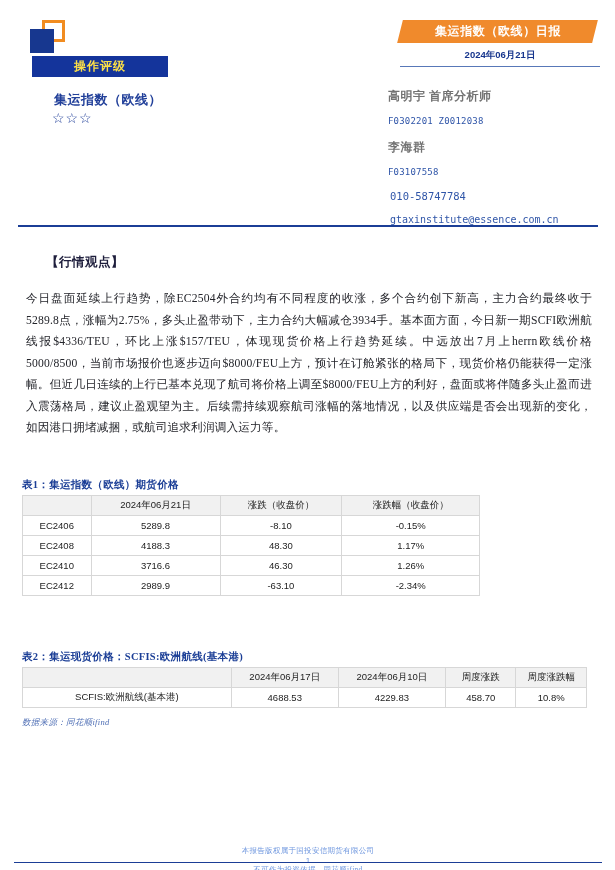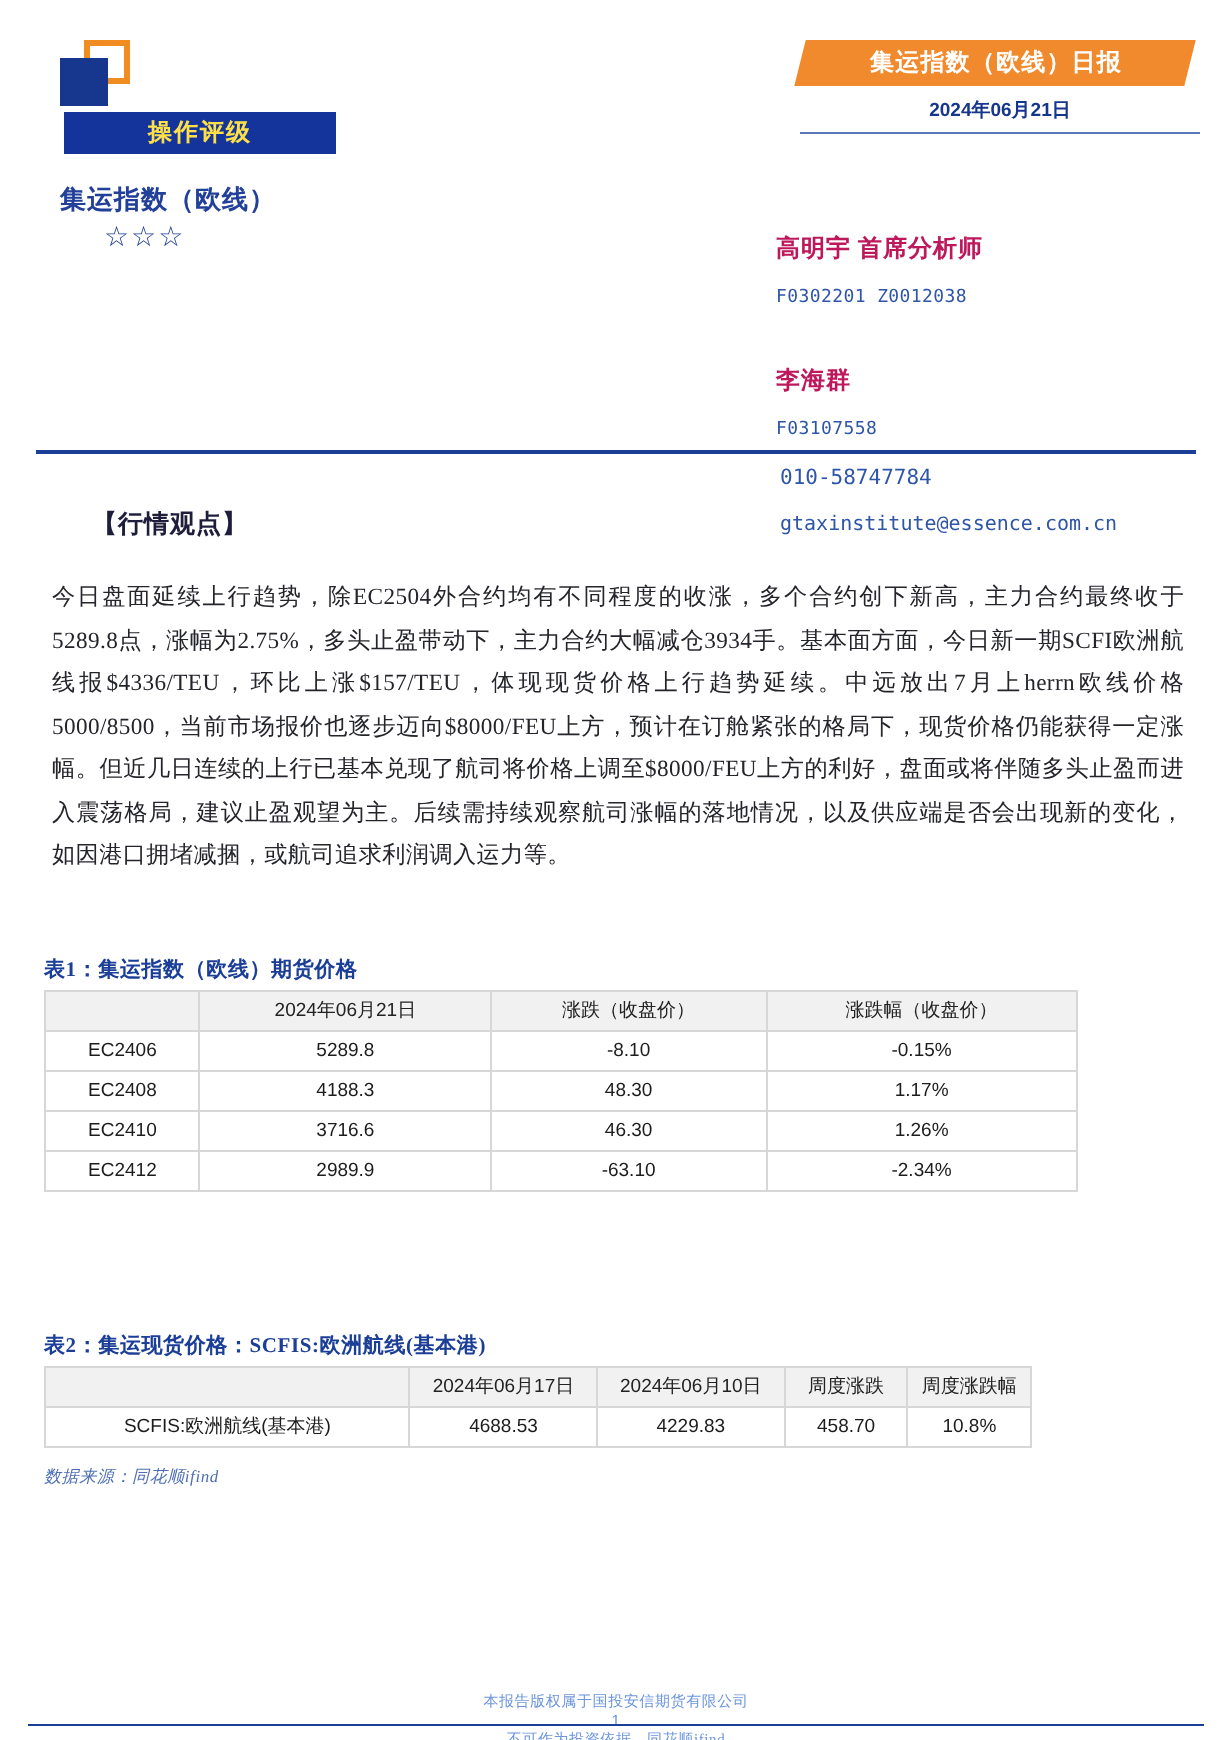--- a/index.html
+++ b/index.html
@@ -41,21 +41,21 @@
 
   .rating-bar {
     position: absolute; left: 32px; top: 56px; width: 136px; height: 21px;
     background: #14349B; color: #fde047;
     font-family: "Liberation Sans", sans-serif;
     font-size: 12px; font-weight: bold; letter-spacing: 1px;
     display: flex; align-items: center; justify-content: center;
   }
 
   .rating-name {
-    position: absolute; left: 30px; top: 91px;
+    position: absolute; left: 54px; top: 91px;
     font-size: 13px; font-weight: bold; color: #22409A; letter-spacing: .5px;
   }
   .rating-stars {
     position: absolute; left: 52px; top: 110px;
     font-size: 14px; color: #22409A; letter-spacing: 1px;
   }
 
   .report-banner {
     position: absolute; left: 400px; top: 20px;
     height: 23px; width: 195px;
@@ -72,22 +72,22 @@
   .report-date {
     position: absolute; left: 400px; top: 49px; width: 200px;
     text-align: center; padding-bottom: 4px;
     border-bottom: 1.2px solid #5878B8;
     font-family: "Liberation Sans", sans-serif;
     font-size: 9.5px; font-weight: bold; color: #16358D;
   }
 
   .contacts { position: absolute; left: 388px; top: 88px; width: 225px; }
   .contact-name {
-    font-size: 12px; font-weight: bold; color: #be185d;
-    letter-spacing: .5px; margin-bottom: 11px; margin-top: 28px;
+    font-size: 12px; font-weight: bold; color: #737373;
+    letter-spacing: .5px; margin-bottom: 11px;
   }
   .contact-code {
     font-family: "DejaVu Sans Mono", monospace;
     font-size: 9px; color: #2F55A8; letter-spacing: .2px; margin-bottom: 13px;
   }
   .contact-phone {
     font-family: "DejaVu Sans Mono", monospace;
     font-size: 10.5px; color: #2F55A8; margin-bottom: 12px; margin-left: 2px;
   }
   .contact-mail {
@@ -111,22 +111,22 @@
     font-size: 11.6px; line-height: 21.5px; color: #24252B;
     text-align: justify; letter-spacing: .2px;
   }
 
   
   .tbl-caption {
     font-size: 10.5px; font-weight: bold; color: #1B3E96;
     letter-spacing: .3px; margin-bottom: 3px;
   }
   .tbl-wrap { position: absolute; }
-  #table1-wrap { left: 22px; top: 478px; width: 517px; }
-  #table2-wrap { left: 22px; top: 650px; width: 494px; margin-top: 16px; }
+  #table1-wrap { left: 22px; top: 478px; width: 458px; }
+  #table2-wrap { left: 22px; top: 650px; width: 565px; }
 
   table.grid {
     width: 100%; border-collapse: collapse;
     font-family: "Liberation Sans", sans-serif;
     font-size: 9.5px; color: #1c1c1c;
     border-top: 1.2px solid #7A93C6;
   }
   table.grid th, table.grid td {
     border: 1px solid #d7d7d7;
     height: 20px; text-align: center; font-weight: normal; padding: 0 3px;

